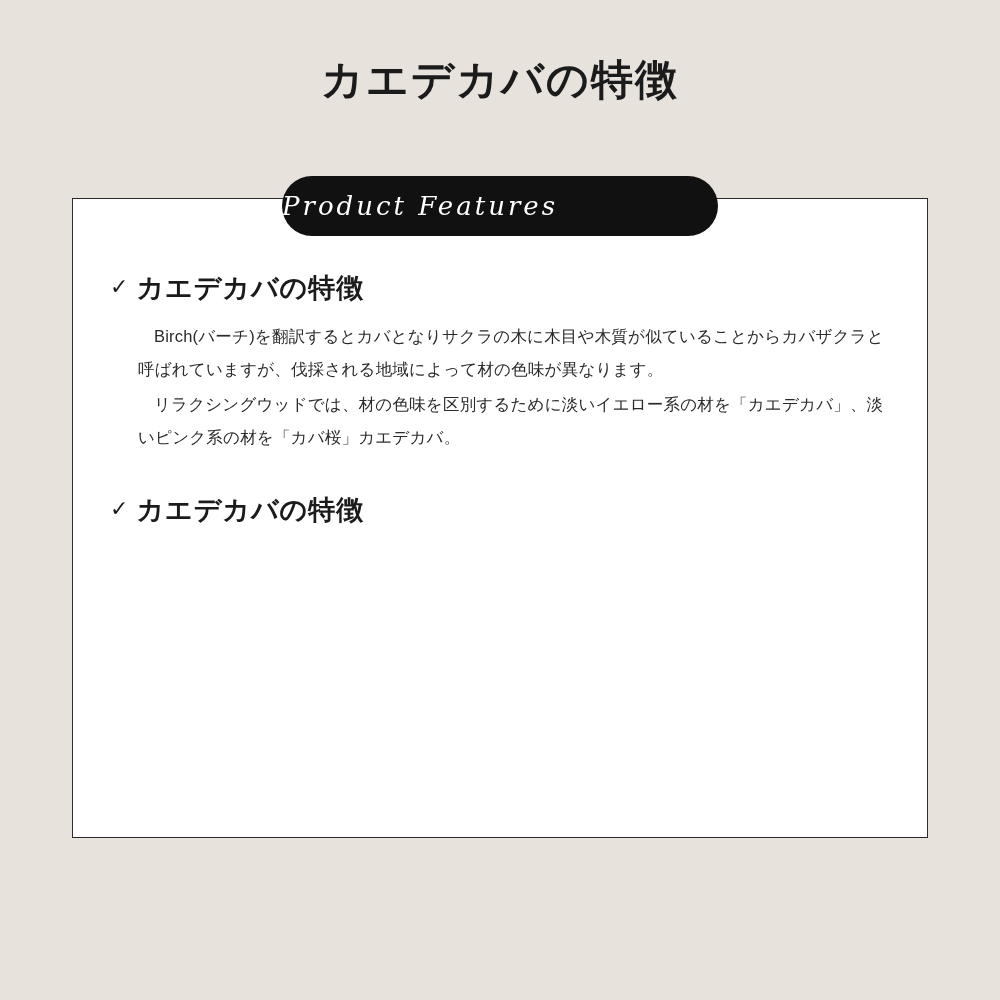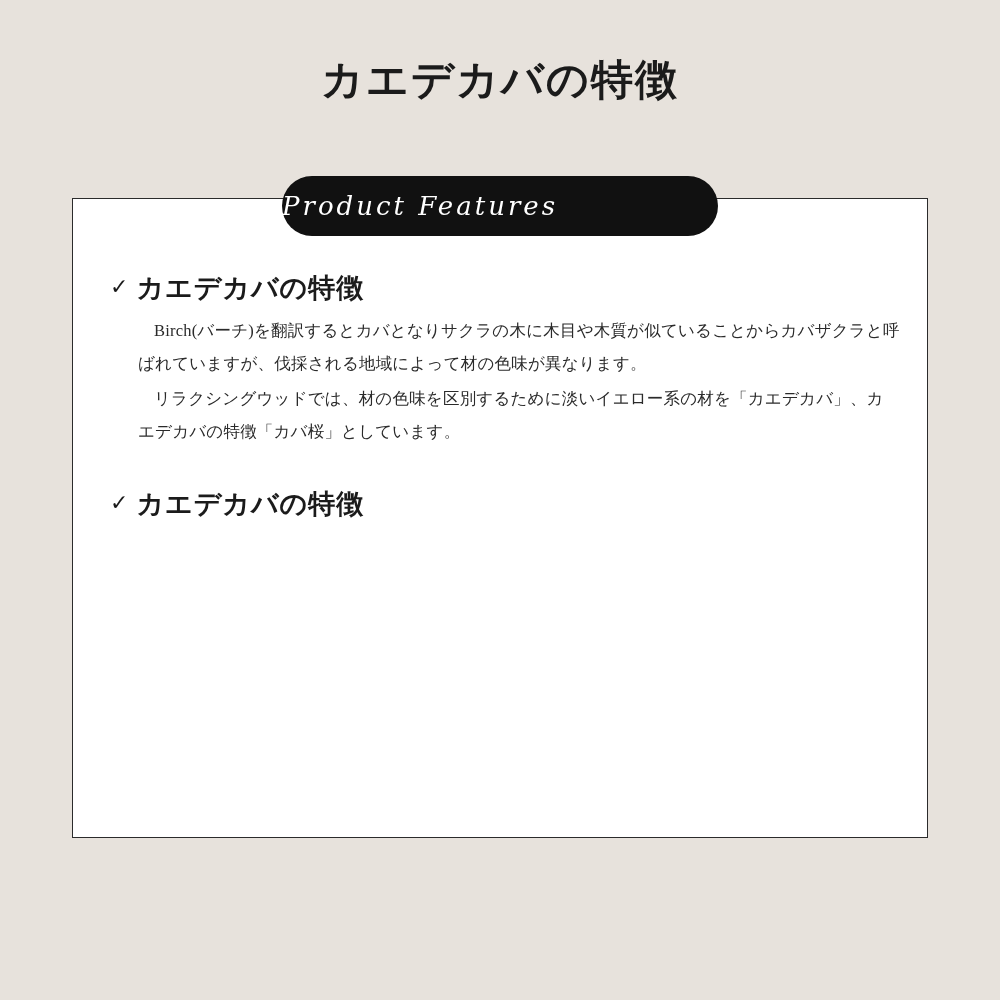--- a/index.html
+++ b/index.html
@@ -85,26 +85,26 @@
     font-family: "DejaVu Sans", sans-serif;
   }
   .feature-title {
     font-size: 27px;
     font-weight: 700;
     color: #1b1b1b;
     letter-spacing: 1px;
     font-family: "DejaVu Sans", "Liberation Sans", sans-serif;
   }
   .feature-body {
-    margin-top: 8px;
+    margin-top: 14px;
     padding-left: 28px;
     font-size: 16.5px;
     line-height: 2.0;
     color: #2a2a2a;
-    font-family: Liberation Serif, serif;
+    font-family: Liberation Sans, sans-serif;
     letter-spacing: 0.2px;
   }
   .feature-body p {
     margin: 0 0 2px 0;
     text-indent: 0;
   }
   .feature-body p.indent {
     text-indent: 16px;
   }
   .feature2 .feature-body {
@@ -126,21 +126,21 @@
 
   <div class="content">
 
     <div class="feature feature1">
       <div class="feature-head">
         <span class="check">✓</span>
         <span class="feature-title">カエデカバの特徴</span>
       </div>
       <div class="feature-body">
         <p class="indent">Birch(バーチ)を翻訳するとカバとなりサクラの木に木目や木質が似ていることからカバザクラと呼ばれていますが、伐採される地域によって材の色味が異なります。</p>
-        <p class="indent">リラクシングウッドでは、材の色味を区別するために淡いイエロー系の材を「カエデカバ」、カエデカバの特徴「カバ桜」としています。</p>
+        <p class="indent">リラクシングウッドでは、材の色味を区別するために淡いイエロー系の材を「カエデカバ」、淡いピンク系の材を「カバ桜」カエデカバ。</p>
       </div>
     </div>
 
     <div class="feature feature2">
       <div class="feature-head">
         <span class="check">✓</span>
         <span class="feature-title">カエデカバの特徴</span>
       </div>
     </div>
 

